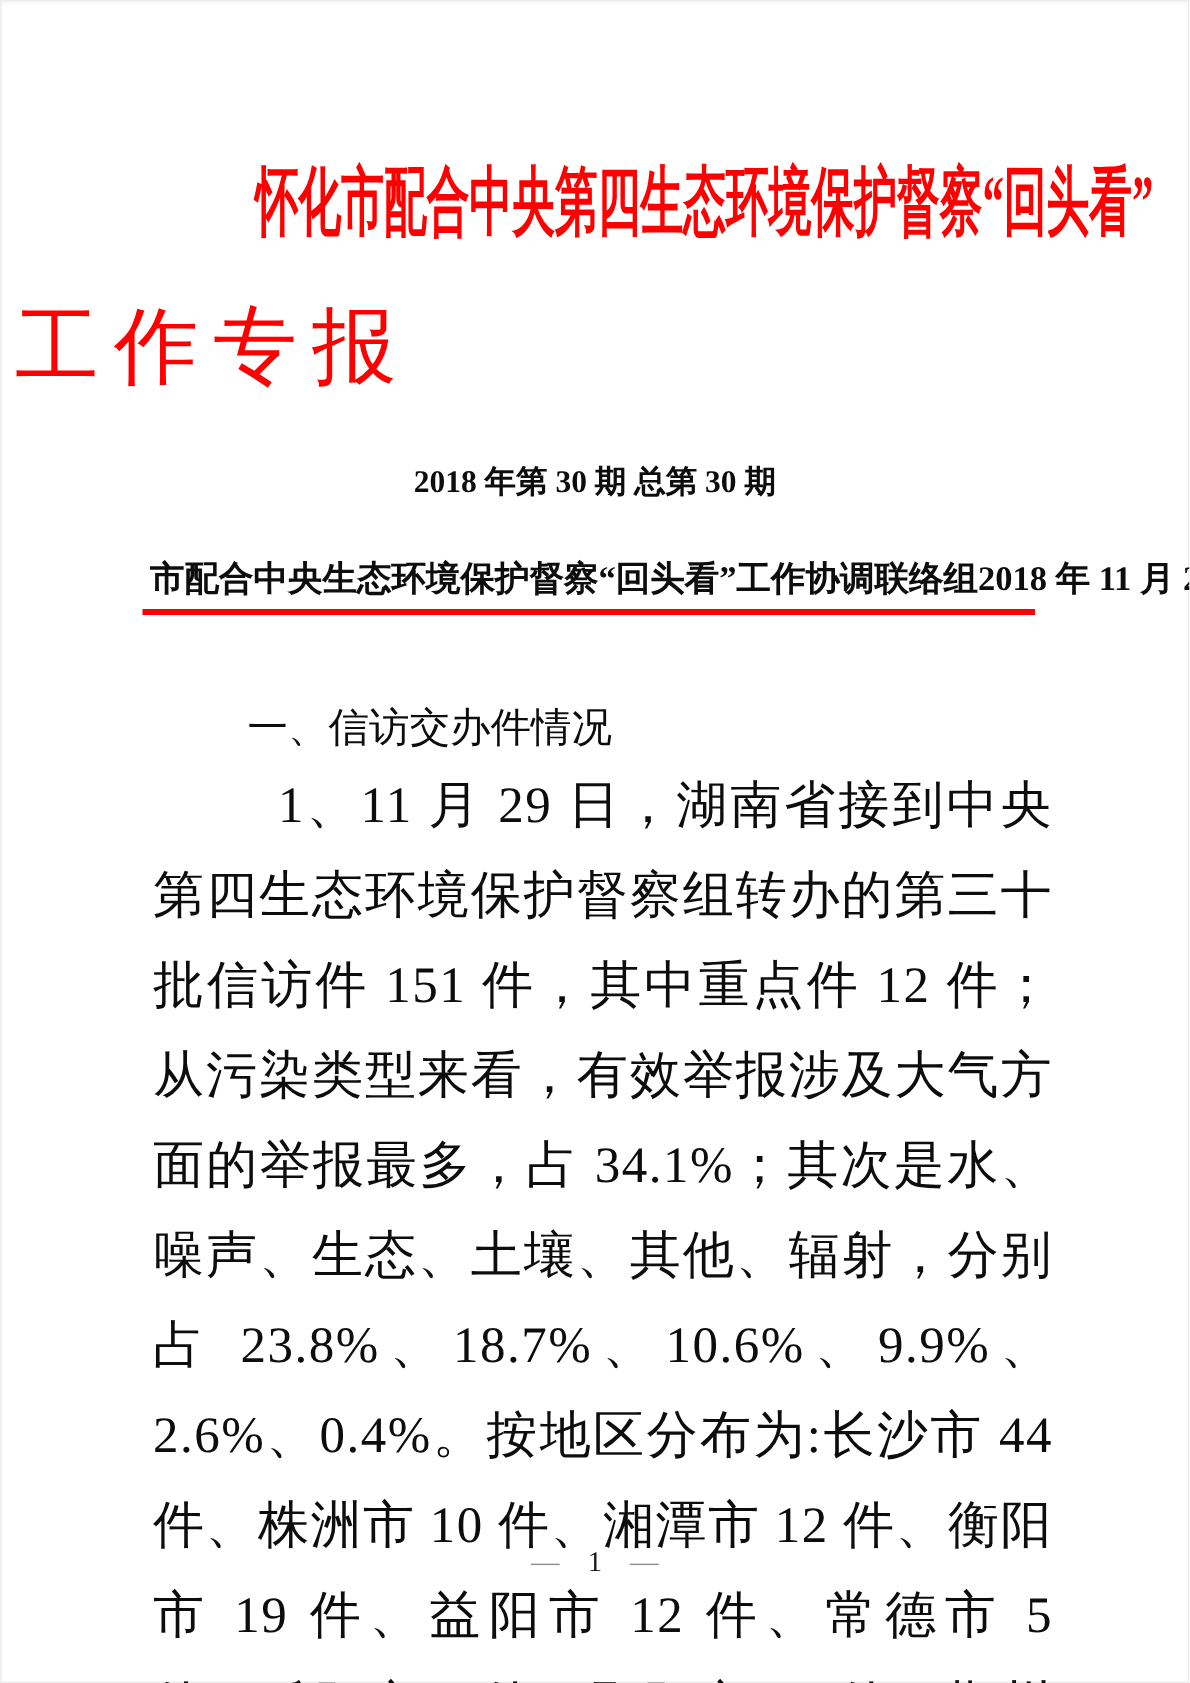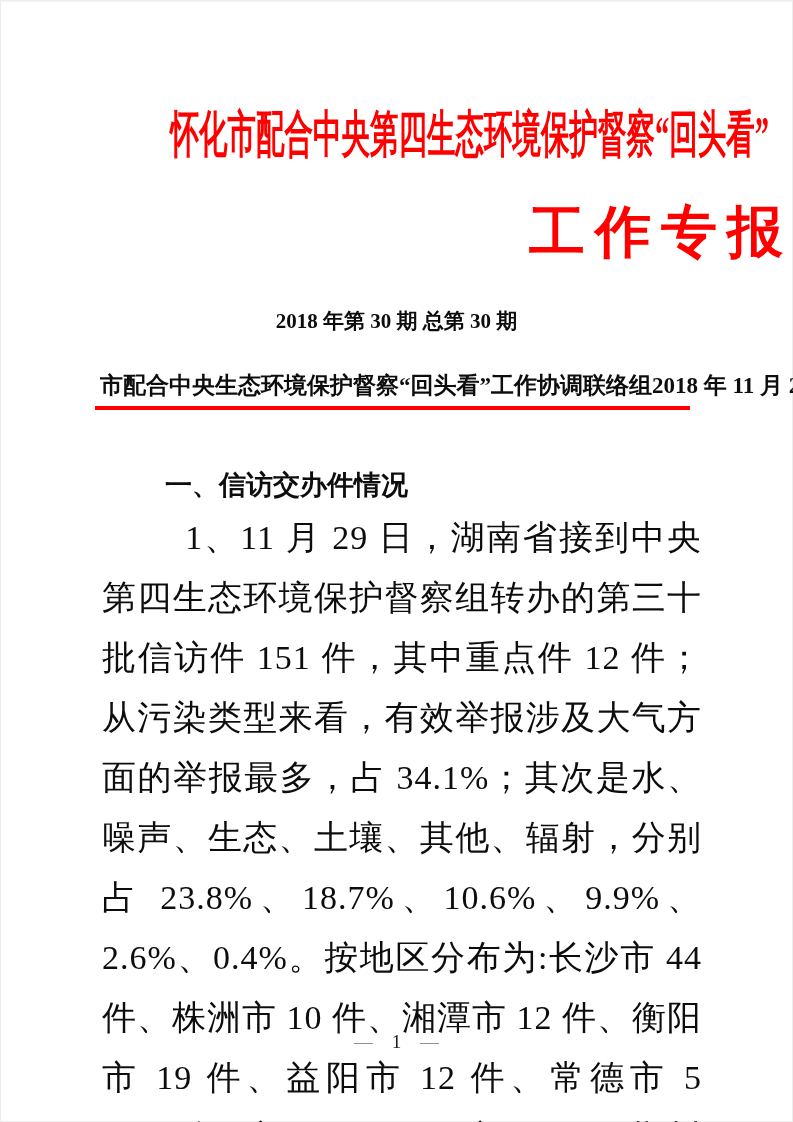--- a/index.html
+++ b/index.html
@@ -22,24 +22,24 @@
     white-space: nowrap;
     font-size: 50px;
     line-height: 1.15;
     font-weight: bold;
     color: var(--accent);
     transform: scaleX(0.57);
     transform-origin: center;
   }
   .title2 {
     margin-top: 40px;
-    text-align: right;
+    text-align: left;
     font-size: 56px;
     line-height: 1;
-    font-weight: bold;
+    font-weight: normal;
     color: var(--accent);
     letter-spacing: 10px;
     padding-left: 10px;
     white-space: nowrap;
   }
   .issue {
     margin-top: 48px;
     text-align: center;
     font-size: 21px;
     line-height: 26px;
@@ -59,21 +59,21 @@
     height: 4px;
     background: var(--accent);
     margin: 8px 103px 0 95px;
   }
   .content {
     margin: 0 91px 0 102px;
   }
   .section-heading {
     margin: 52px 0 0 0;
     font-family: "Liberation Sans", "DejaVu Sans", sans-serif;
-    font-weight: bold;
+    font-weight: normal;
     font-size: 27px;
     line-height: 46px;
     text-indent: 63px;
   }
   .para {
     margin: 0;
     font-size: 34px;
     line-height: 60px;
     letter-spacing: 1px;
     text-align: justify;

